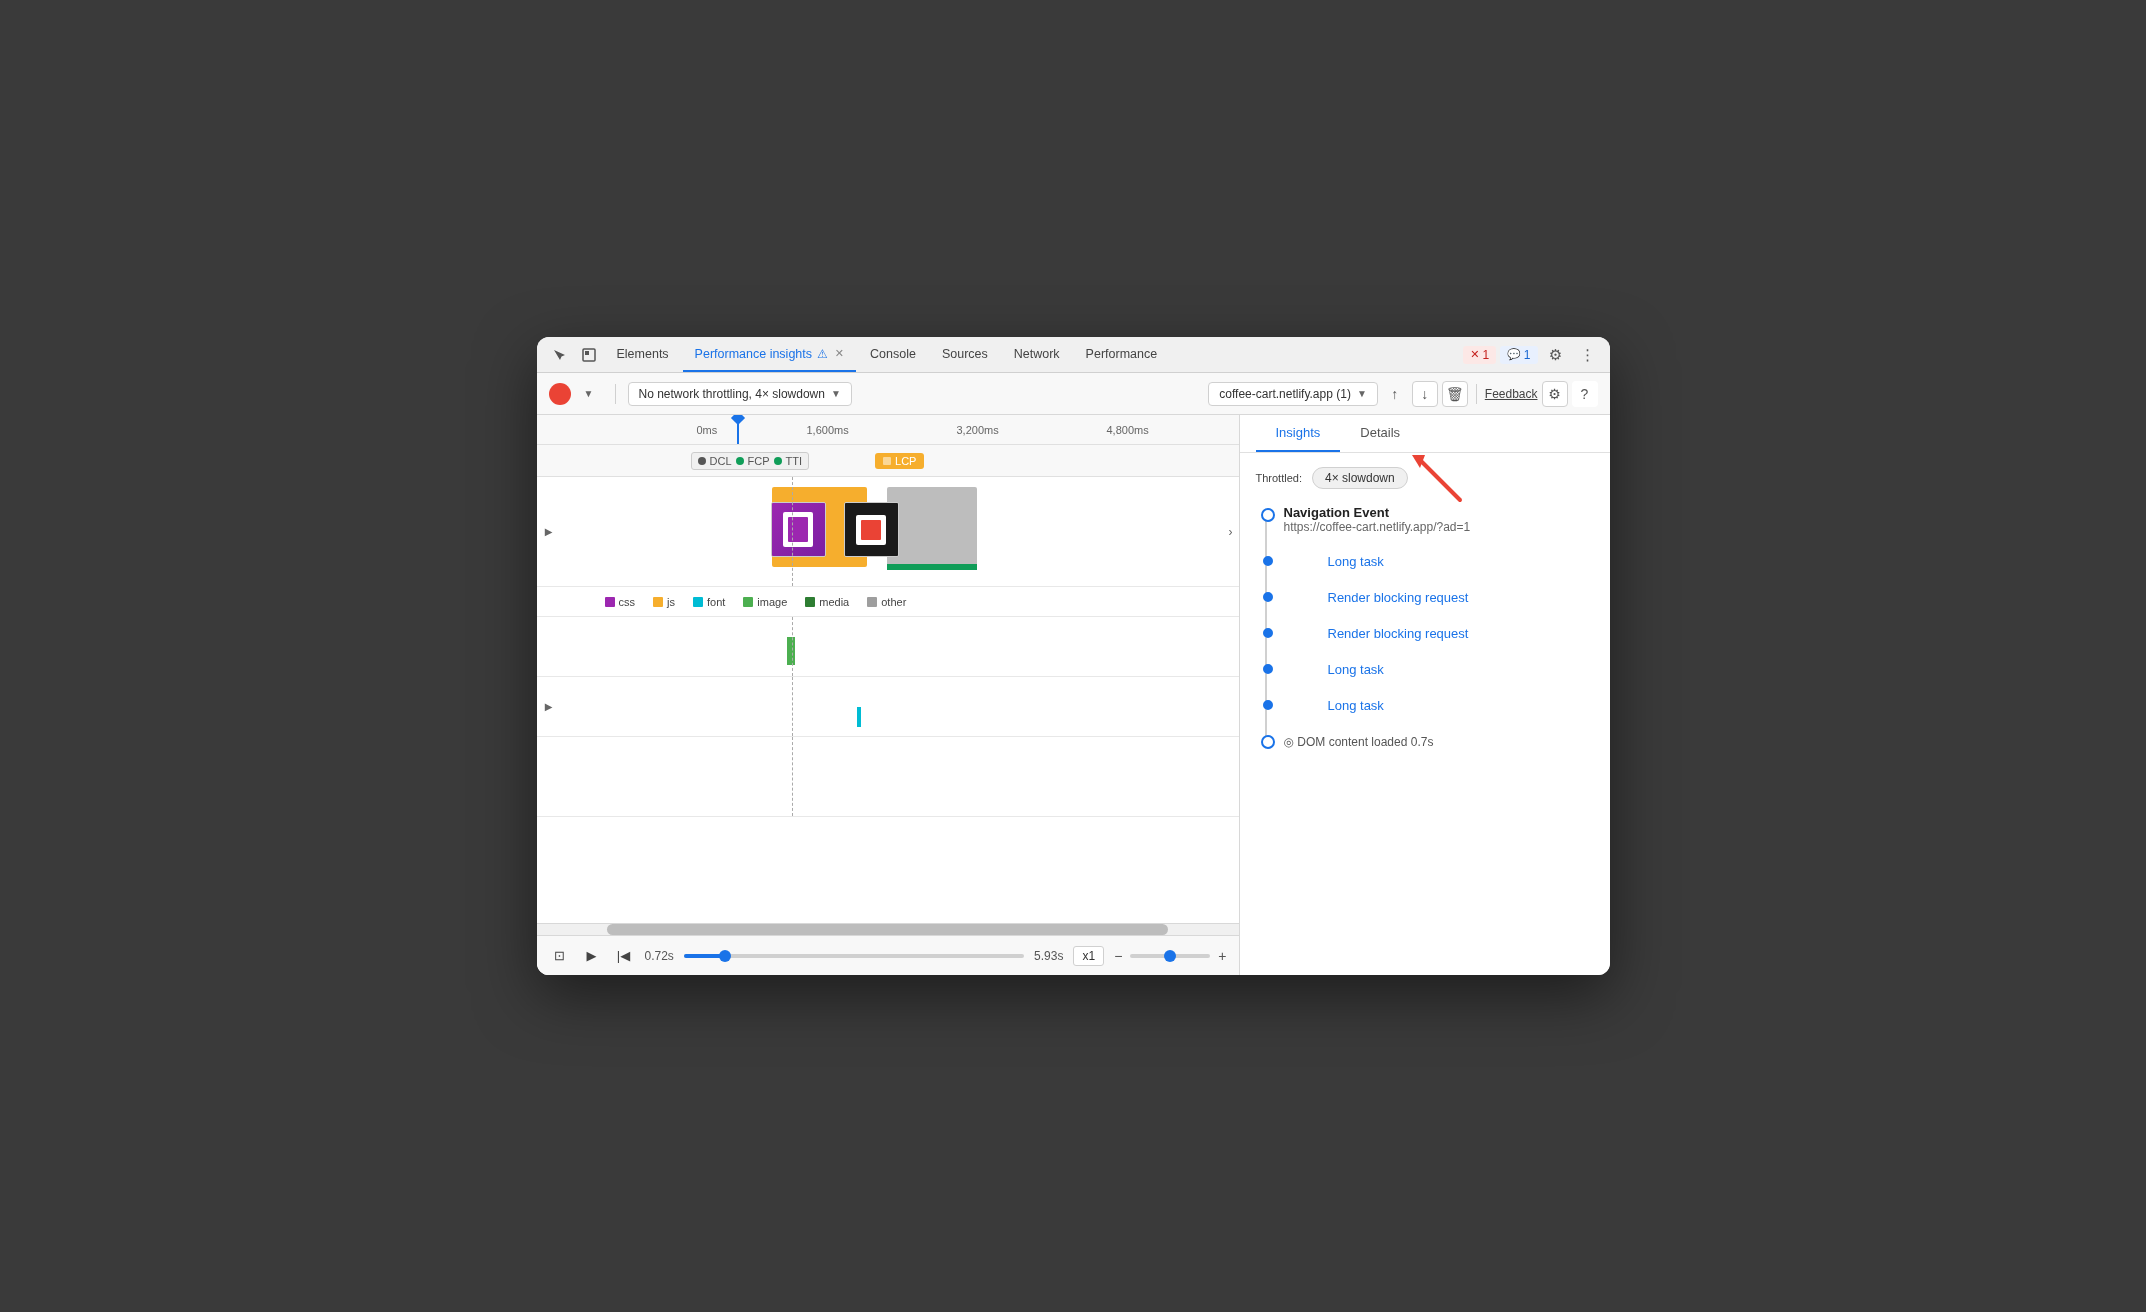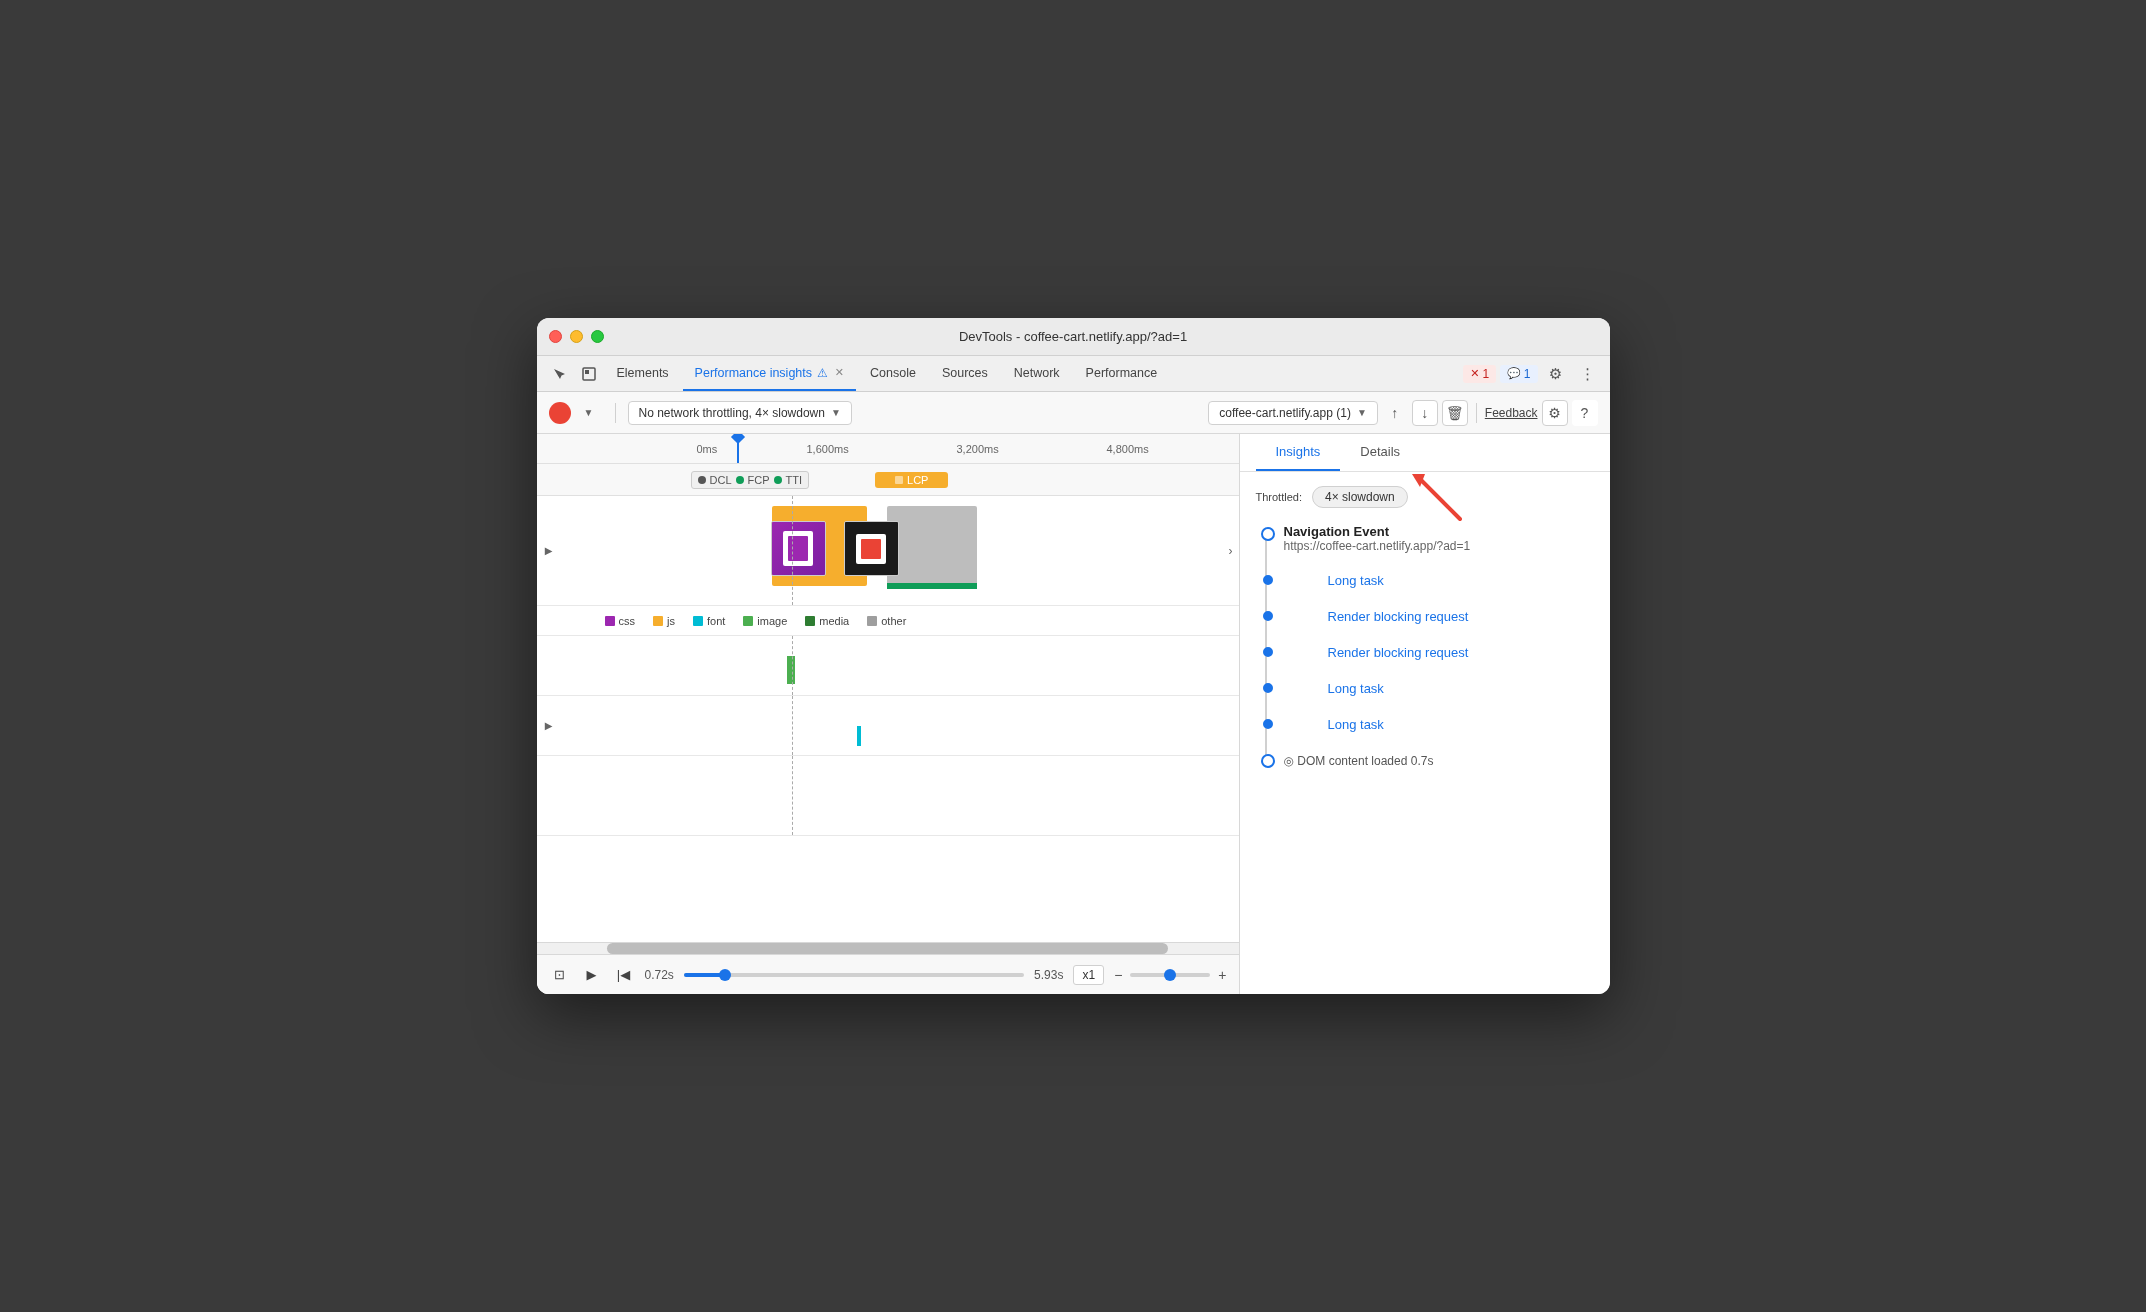--- a/index.html
+++ b/index.html
@@ -520,28 +520,20 @@
       right: 140px;
       z-index: 20;
       pointer-events: none;
     }
   </style>
 </head>
 <body>
 
 <div class="window">
 
-  <div class="titlebar">
-    <div class="traffic-lights">
-      <div class="traffic-light tl-red"></div>
-      <div class="traffic-light tl-yellow"></div>
-      <div class="traffic-light tl-green"></div>
-    </div>
-    <span class="titlebar-title">DevTools - coffee-cart.netlify.app/?ad=1</span>
-  </div>
 
   <div class="tabbar">
     <div class="tab-icon-btn">
       <svg width="14" height="14" viewBox="0 0 14 14" fill="none">
           <path d="M2 2L8 12L9.5 8.5L13 7L2 2Z" fill="#555"></path>
         </svg>
     </div>
     <div class="tab-icon-btn">
       <svg width="14" height="14" viewBox="0 0 14 14">
           <rect x="1" y="1" width="12" height="12" rx="1" fill="none" stroke="#555" stroke-width="1.5"></rect>
@@ -637,21 +629,21 @@
         <div style="width:140px;flex-shrink:0;"></div>
         <div class="marker-label marker-dcl">
           <div style="width:8px;height:8px;border-radius:50%;background:#555;"></div>
           <span>DCL</span>
           <div class="marker-dot dot-green"></div>
           <span>FCP</span>
           <div class="marker-dot dot-green"></div>
           <span>TTI</span>
         </div>
         <div style="margin-left: 60px; display:flex; align-items:center;">
-          <div style="background:#f6ae2d;padding:2px 20px;border-radius:3px;font-size:11px;color:white;display:flex;align-items:center;gap:4px;">
+          <div style="background:#f6ae2d;padding:2px 8px;border-radius:3px;font-size:11px;color:white;display:flex;align-items:center;gap:4px;">
             <div style="width:8px;height:8px;border-radius:1px;background:rgba(255,255,255,0.5);"></div>
             <span>LCP</span>
           </div>
         </div>
       </div>
 
       <div class="track-area">
 
         <div class="track-row track-row-tall">
           <div class="track-expand">▶</div>

